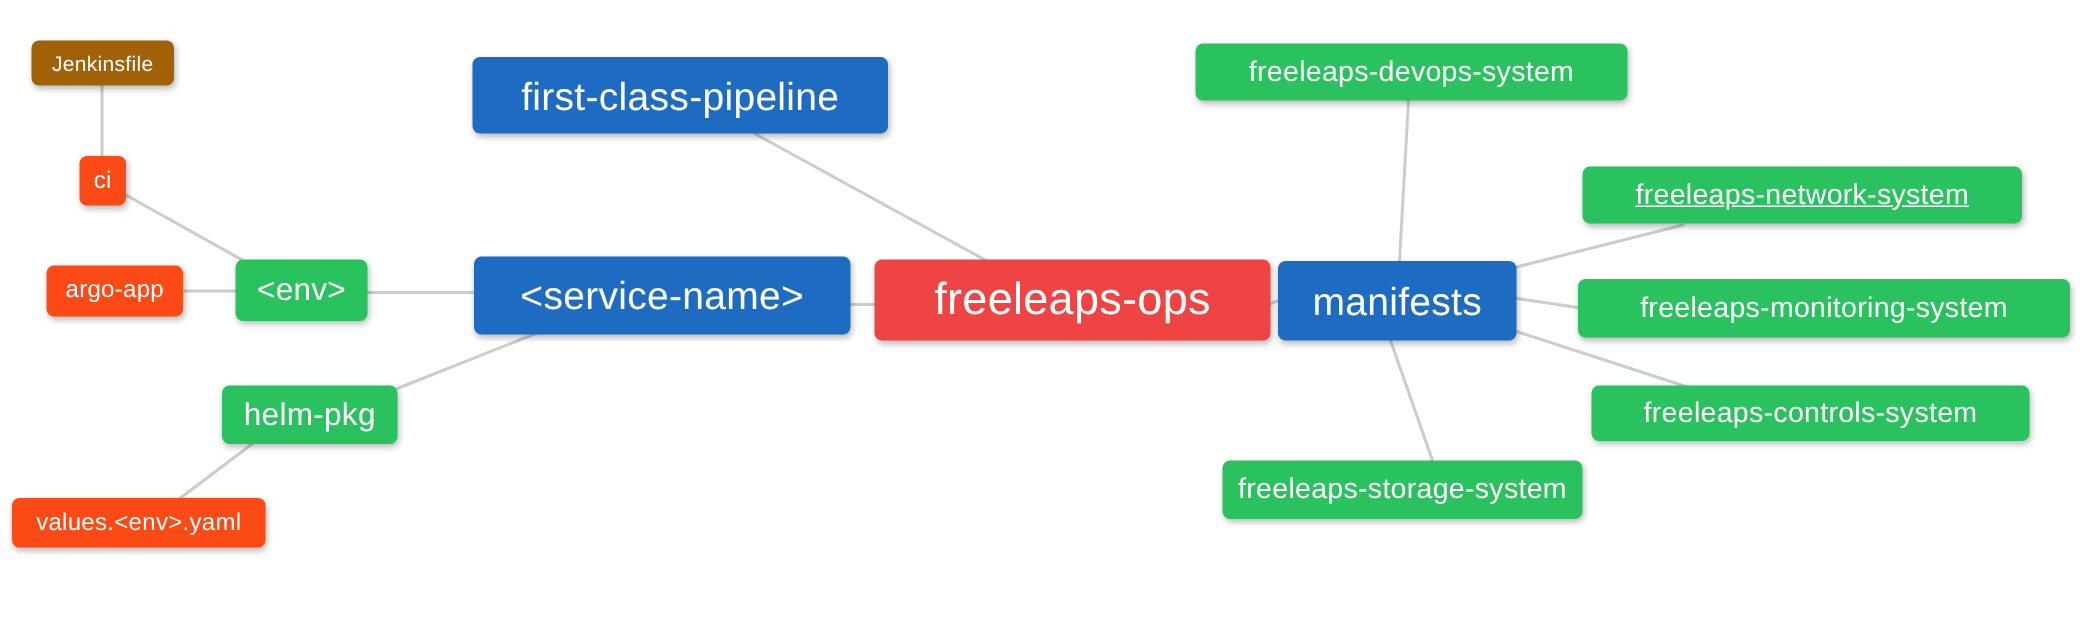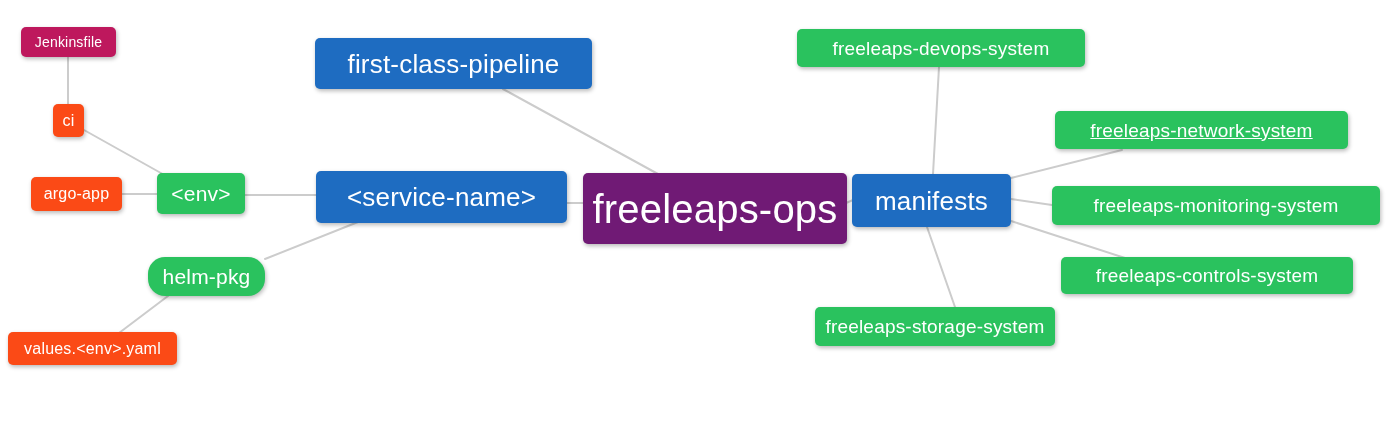--- a/index.html
+++ b/index.html
@@ -52,29 +52,29 @@
       <line x1="503" y1="89" x2="658" y2="174" stroke="#cccccc" stroke-width="2" stroke-linecap="round"></line>
       <line x1="566" y1="203" x2="584" y2="203" stroke="#cccccc" stroke-width="2" stroke-linecap="round"></line>
       <line x1="846" y1="203" x2="853" y2="200" stroke="#cccccc" stroke-width="2" stroke-linecap="round"></line>
       <line x1="933" y1="174" x2="939" y2="67" stroke="#cccccc" stroke-width="2" stroke-linecap="round"></line>
       <line x1="1011" y1="178" x2="1122" y2="150" stroke="#cccccc" stroke-width="2" stroke-linecap="round"></line>
       <line x1="1011" y1="199" x2="1052" y2="205" stroke="#cccccc" stroke-width="2" stroke-linecap="round"></line>
       <line x1="1011" y1="221" x2="1125" y2="258" stroke="#cccccc" stroke-width="2" stroke-linecap="round"></line>
       <line x1="927" y1="227" x2="955" y2="307" stroke="#cccccc" stroke-width="2" stroke-linecap="round"></line>
     </svg>
   <div id="nodes-layer">
-      <div class="node" style="left: 583px; top: 173px; width: 264px; height: 71px; font-size: 40px; background: #701a75;">freeleaps-ops</div>
+      <div class="node" style="left: 583px; top: 173px; width: 264px; height: 54px; font-size: 30px; background: #ef4444;">freeleaps-ops</div>
       <div class="node" style="left: 315px; top: 38px; width: 277px; height: 51px; font-size: 26px; background: rgb(30, 108, 193);">first-class-pipeline</div>
       <div class="node" style="left: 316px; top: 171px; width: 251px; height: 52px; font-size: 26px; background: rgb(30, 108, 193);">&lt;service-name&gt;</div>
       <div class="node" style="left: 852px; top: 174px; width: 159px; height: 53px; font-size: 26px; background: rgb(30, 108, 193);">manifests</div>
       <div class="node" style="left: 157px; top: 173px; width: 88px; height: 41px; font-size: 21px; background: rgb(42, 194, 94);">&lt;env&gt;</div>
-      <div class="node" style="left: 148px; top: 257px; width: 117px; height: 39px; font-size: 21px; background: rgb(42, 194, 94); border-radius: 17px;">helm-pkg</div>
+      <div class="node" style="left: 148px; top: 257px; width: 117px; height: 39px; font-size: 21px; background: rgb(42, 194, 94);">helm-pkg</div>
       <div class="node" style="left: 53px; top: 104px; width: 31px; height: 33px; font-size: 16px; background: rgb(251, 74, 22);">ci</div>
       <div class="node" style="left: 31px; top: 177px; width: 91px; height: 34px; font-size: 16px; background: rgb(251, 74, 22);">argo-app</div>
       <div class="node" style="left: 8px; top: 332px; width: 169px; height: 33px; font-size: 16px; background: rgb(251, 74, 22);">values.&lt;env&gt;.yaml</div>
-      <div class="node" style="left: 21px; top: 27px; width: 95px; height: 30px; font-size: 14px; background: #be185d;">Jenkinsfile</div>
+      <div class="node" style="left: 21px; top: 27px; width: 95px; height: 30px; font-size: 14px; background: #a16207;">Jenkinsfile</div>
       <div class="node" style="left: 797px; top: 29px; width: 288px; height: 38px; font-size: 19px; background: rgb(42, 194, 94);">freeleaps-devops-system</div>
       <div class="node" style="left: 1055px; top: 111px; width: 293px; height: 38px; font-size: 19px; background: rgb(42, 194, 94); text-decoration: underline;">freeleaps-network-system</div>
       <div class="node" style="left: 1052px; top: 186px; width: 328px; height: 39px; font-size: 19px; background: rgb(42, 194, 94);">freeleaps-monitoring-system</div>
       <div class="node" style="left: 1061px; top: 257px; width: 292px; height: 37px; font-size: 19px; background: rgb(42, 194, 94);">freeleaps-controls-system</div>
       <div class="node" style="left: 815px; top: 307px; width: 240px; height: 39px; font-size: 19px; background: rgb(42, 194, 94);">freeleaps-storage-system</div>
     </div>
 </div>
 
 </body></html>

